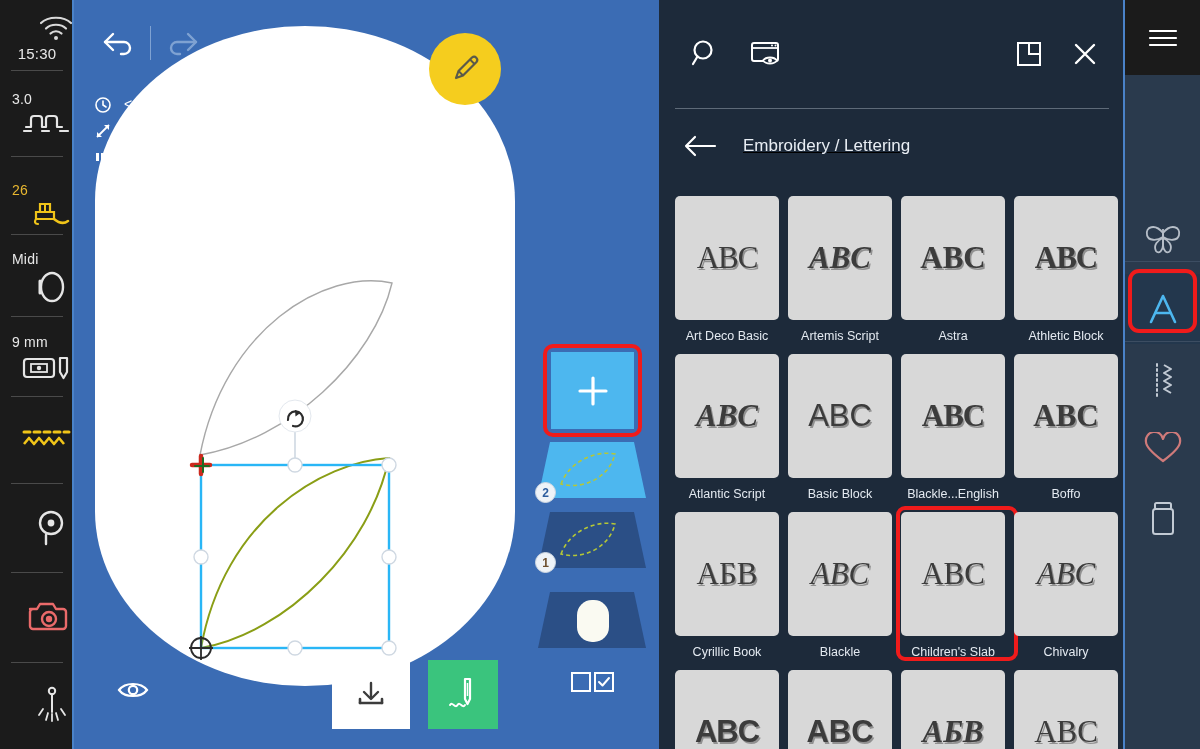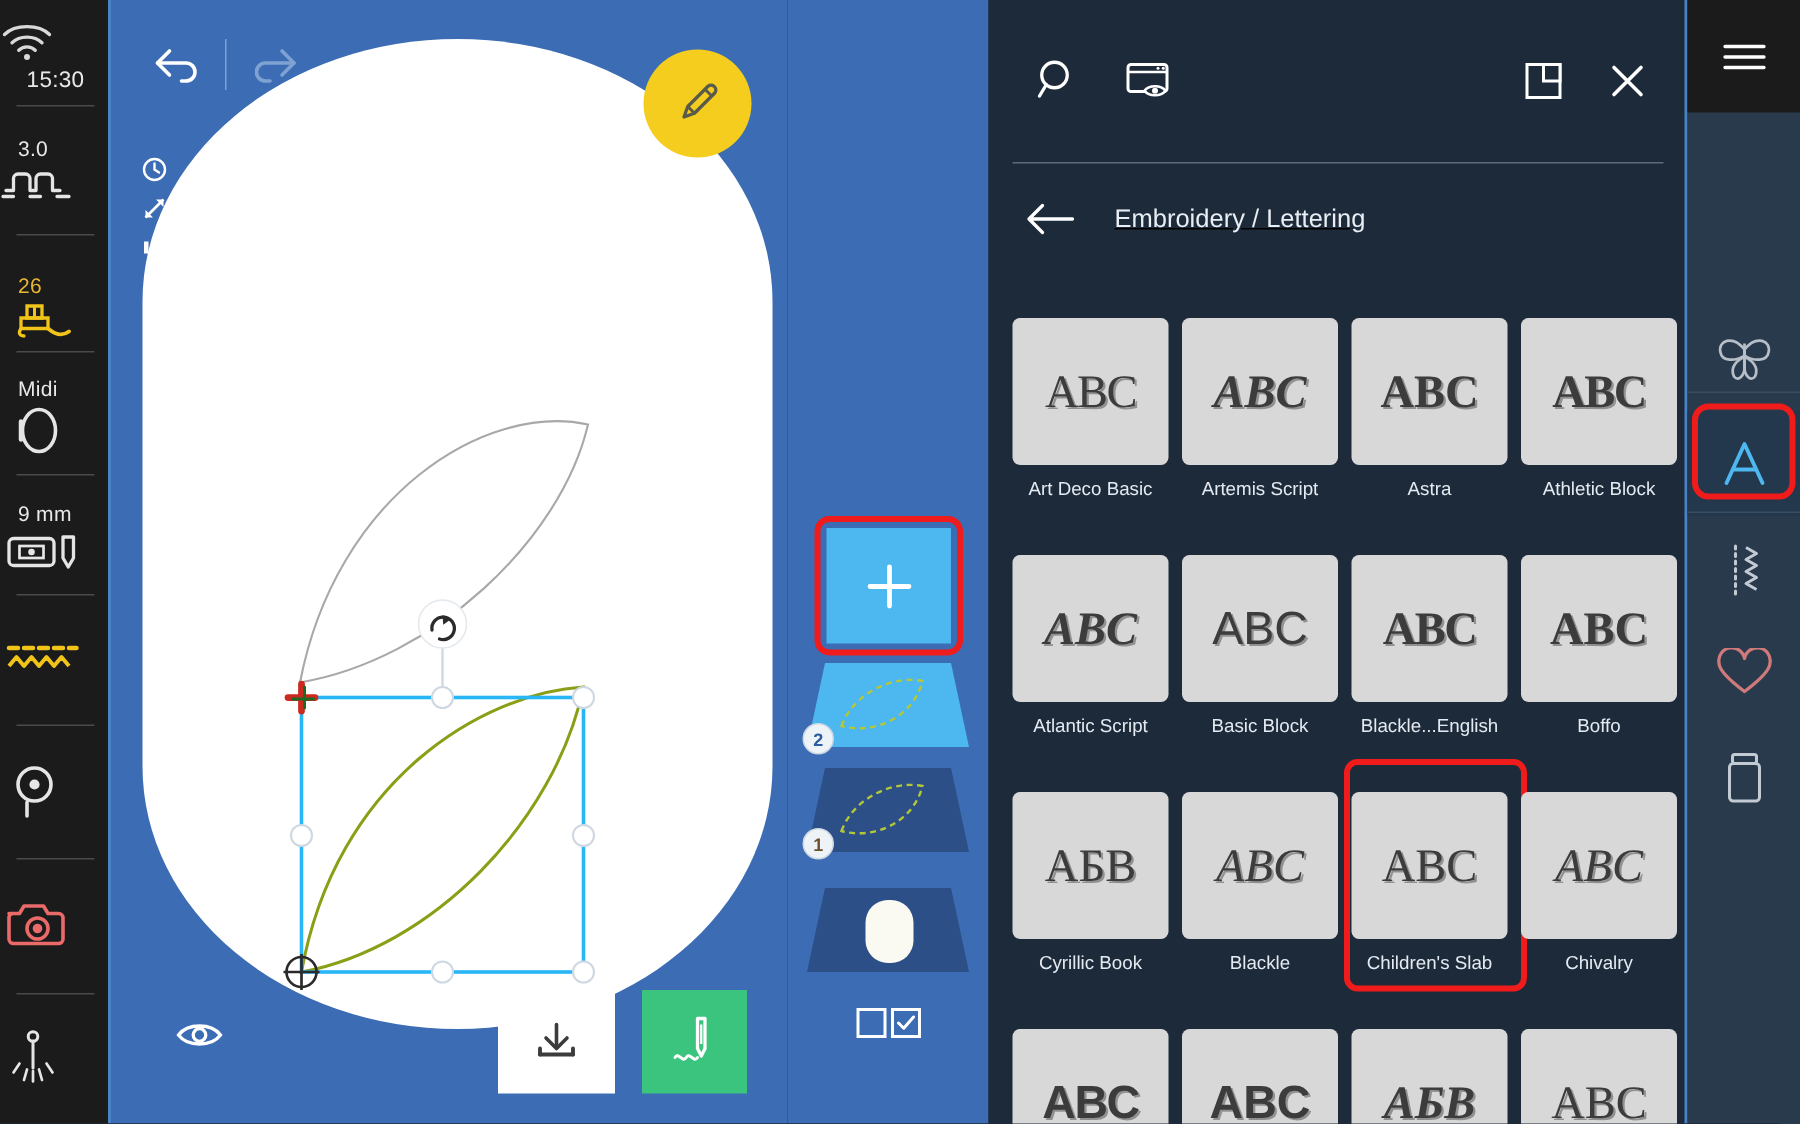--- a/index.html
+++ b/index.html
@@ -11,21 +11,21 @@
   }
 
   
   #left-rail {
     position:absolute; left:0; top:0; width:74px; height:749px;
     background:#1b1b1b;
     display:flex; flex-direction:column; align-items:center;
   }
   #left-rail .rail-cell {
     width:100%; display:flex; flex-direction:column;
-    align-items:flex-start; justify-content:center;
+    align-items:flex-end; justify-content:center;
     position:relative;
   }
   #left-rail .rail-cell + .rail-cell::before {
     content:""; position:absolute; top:0; left:11px; right:11px;
     height:1px; background:#4a4a4a;
   }
   .rail-label {
     font-size:14px; color:#e8e8e8; letter-spacing:.2px;
     align-self:flex-start; margin-left:12px; margin-bottom:2px;
   }
@@ -43,21 +43,21 @@
   }
   #undo-redo { position:absolute; left:26px; top:26px; display:flex; align-items:center; gap:10px; }
   #undo-redo .divider { width:1px; height:34px; background:#7fa2d2; }
   #pencil-fab {
     position:absolute; left:355px; top:33px; width:72px; height:72px;
     border-radius:50%; background:#f5cd1e;
     display:flex; align-items:center; justify-content:center;
   }
   #stats-overlay { position:absolute; left:20px; top:96px; z-index:5; }
   #stats-overlay .stat-row {
-    display:flex; align-items:flex-end; gap:12px; height:26px;
+    display:flex; align-items:flex-start; gap:12px; height:26px;
   }
   #stats-overlay .stat-txt { font-size:14px; color:#ffffff; }
   #stat-tint {
     position:absolute; left:80px; top:96px; width:155px; height:81px;
     background:rgba(255,255,255,.42); z-index:4;
   }
   #design-svg { position:absolute; left:0; top:0; width:451px; height:749px; z-index:6; }
   #eye-btn { position:absolute; left:42px; top:678px; z-index:8; }
   #save-btn {
     position:absolute; left:258px; top:660px; width:78px; height:69px;
@@ -116,22 +116,22 @@
     display:flex; align-items:center; gap:24px;text-decoration:underline;
   }
   #breadcrumb .crumb-txt { font-size:17px; color:#e9eef4; }
   #font-grid {
     position:absolute; left:16px; top:196px; width:450px; height:553px;
     display:grid; grid-template-columns:repeat(4,104px); gap:8px 9px;
     align-content:start;
   }
   .font-cell { position:relative; width:104px; height:150px; }
   .font-swatch {
-    width:104px; height:98px; background:#d8d8d8; border-radius:5px;
-    display:flex; align-items:center; justify-content:center; overflow:hidden;margin-top:16px;
+    width:104px; height:124px; background:#d8d8d8; border-radius:5px;
+    display:flex; align-items:center; justify-content:center; overflow:hidden;
   }
   .font-swatch span {
     font-size:31px; color:#3c3c3c; white-space:nowrap;
     text-shadow:1.5px 1.5px 0 rgba(0,0,0,.33);
   }
   .sw-serif { font-family:"Liberation Serif", serif; }
   .sw-sans  { font-family:"Liberation Sans", sans-serif; }
   .sw-script{ font-family:"Liberation Serif", serif; font-style:italic; }
   .sw-bold  { font-weight:bold; }
   .sw-cond  { letter-spacing:-1px; }

